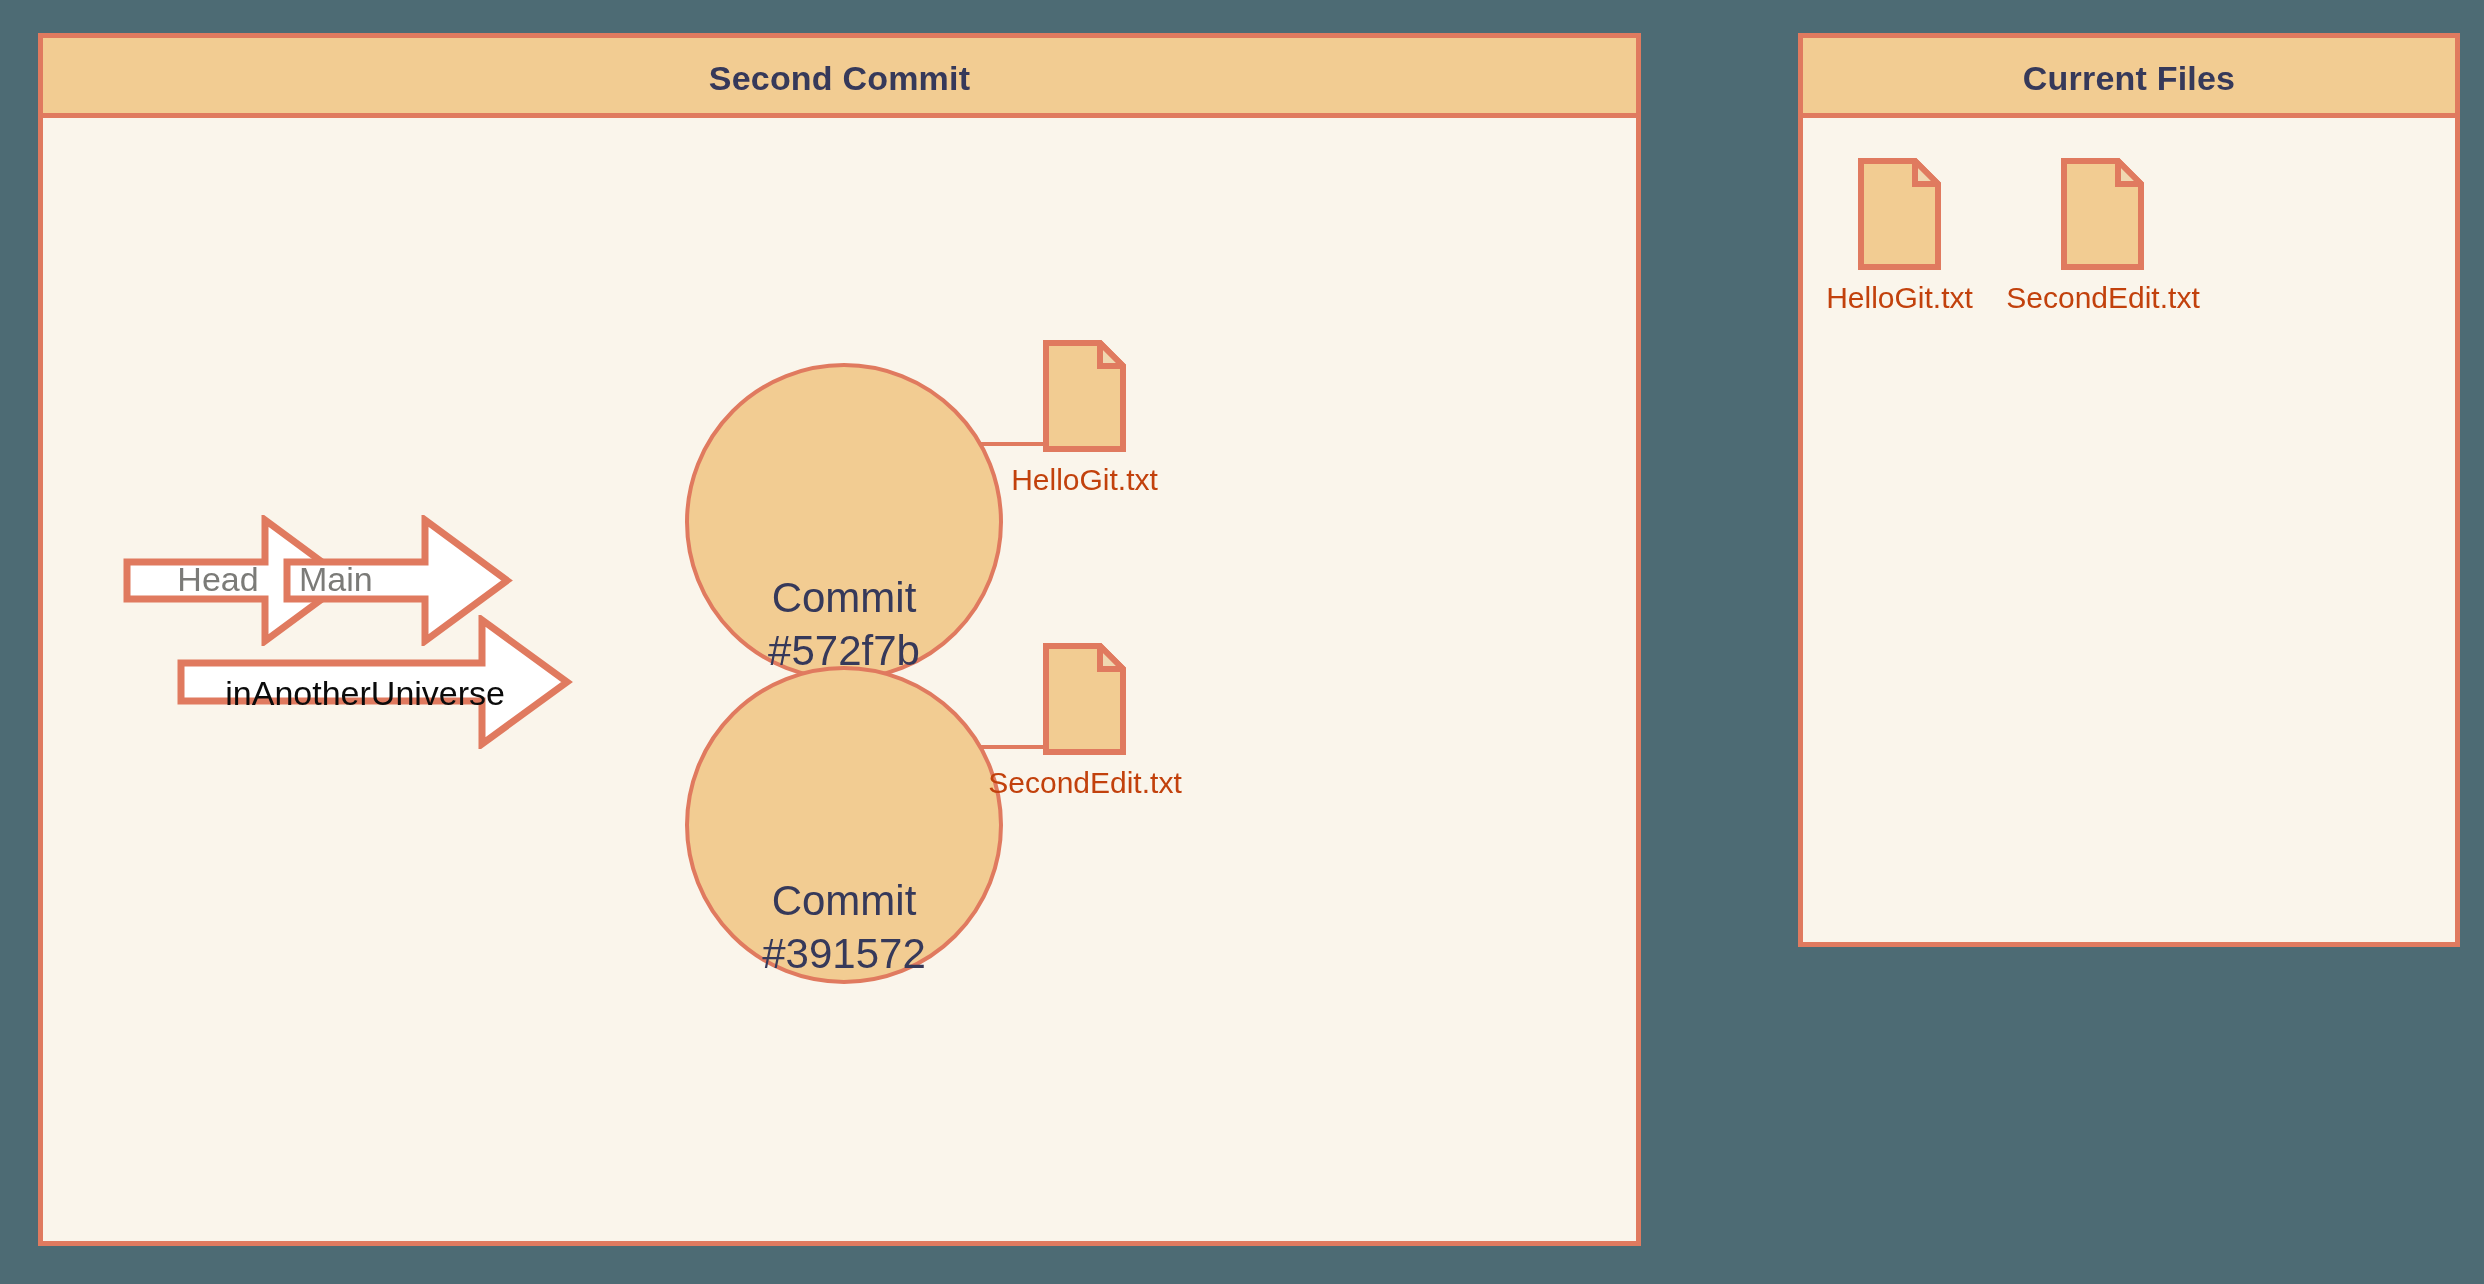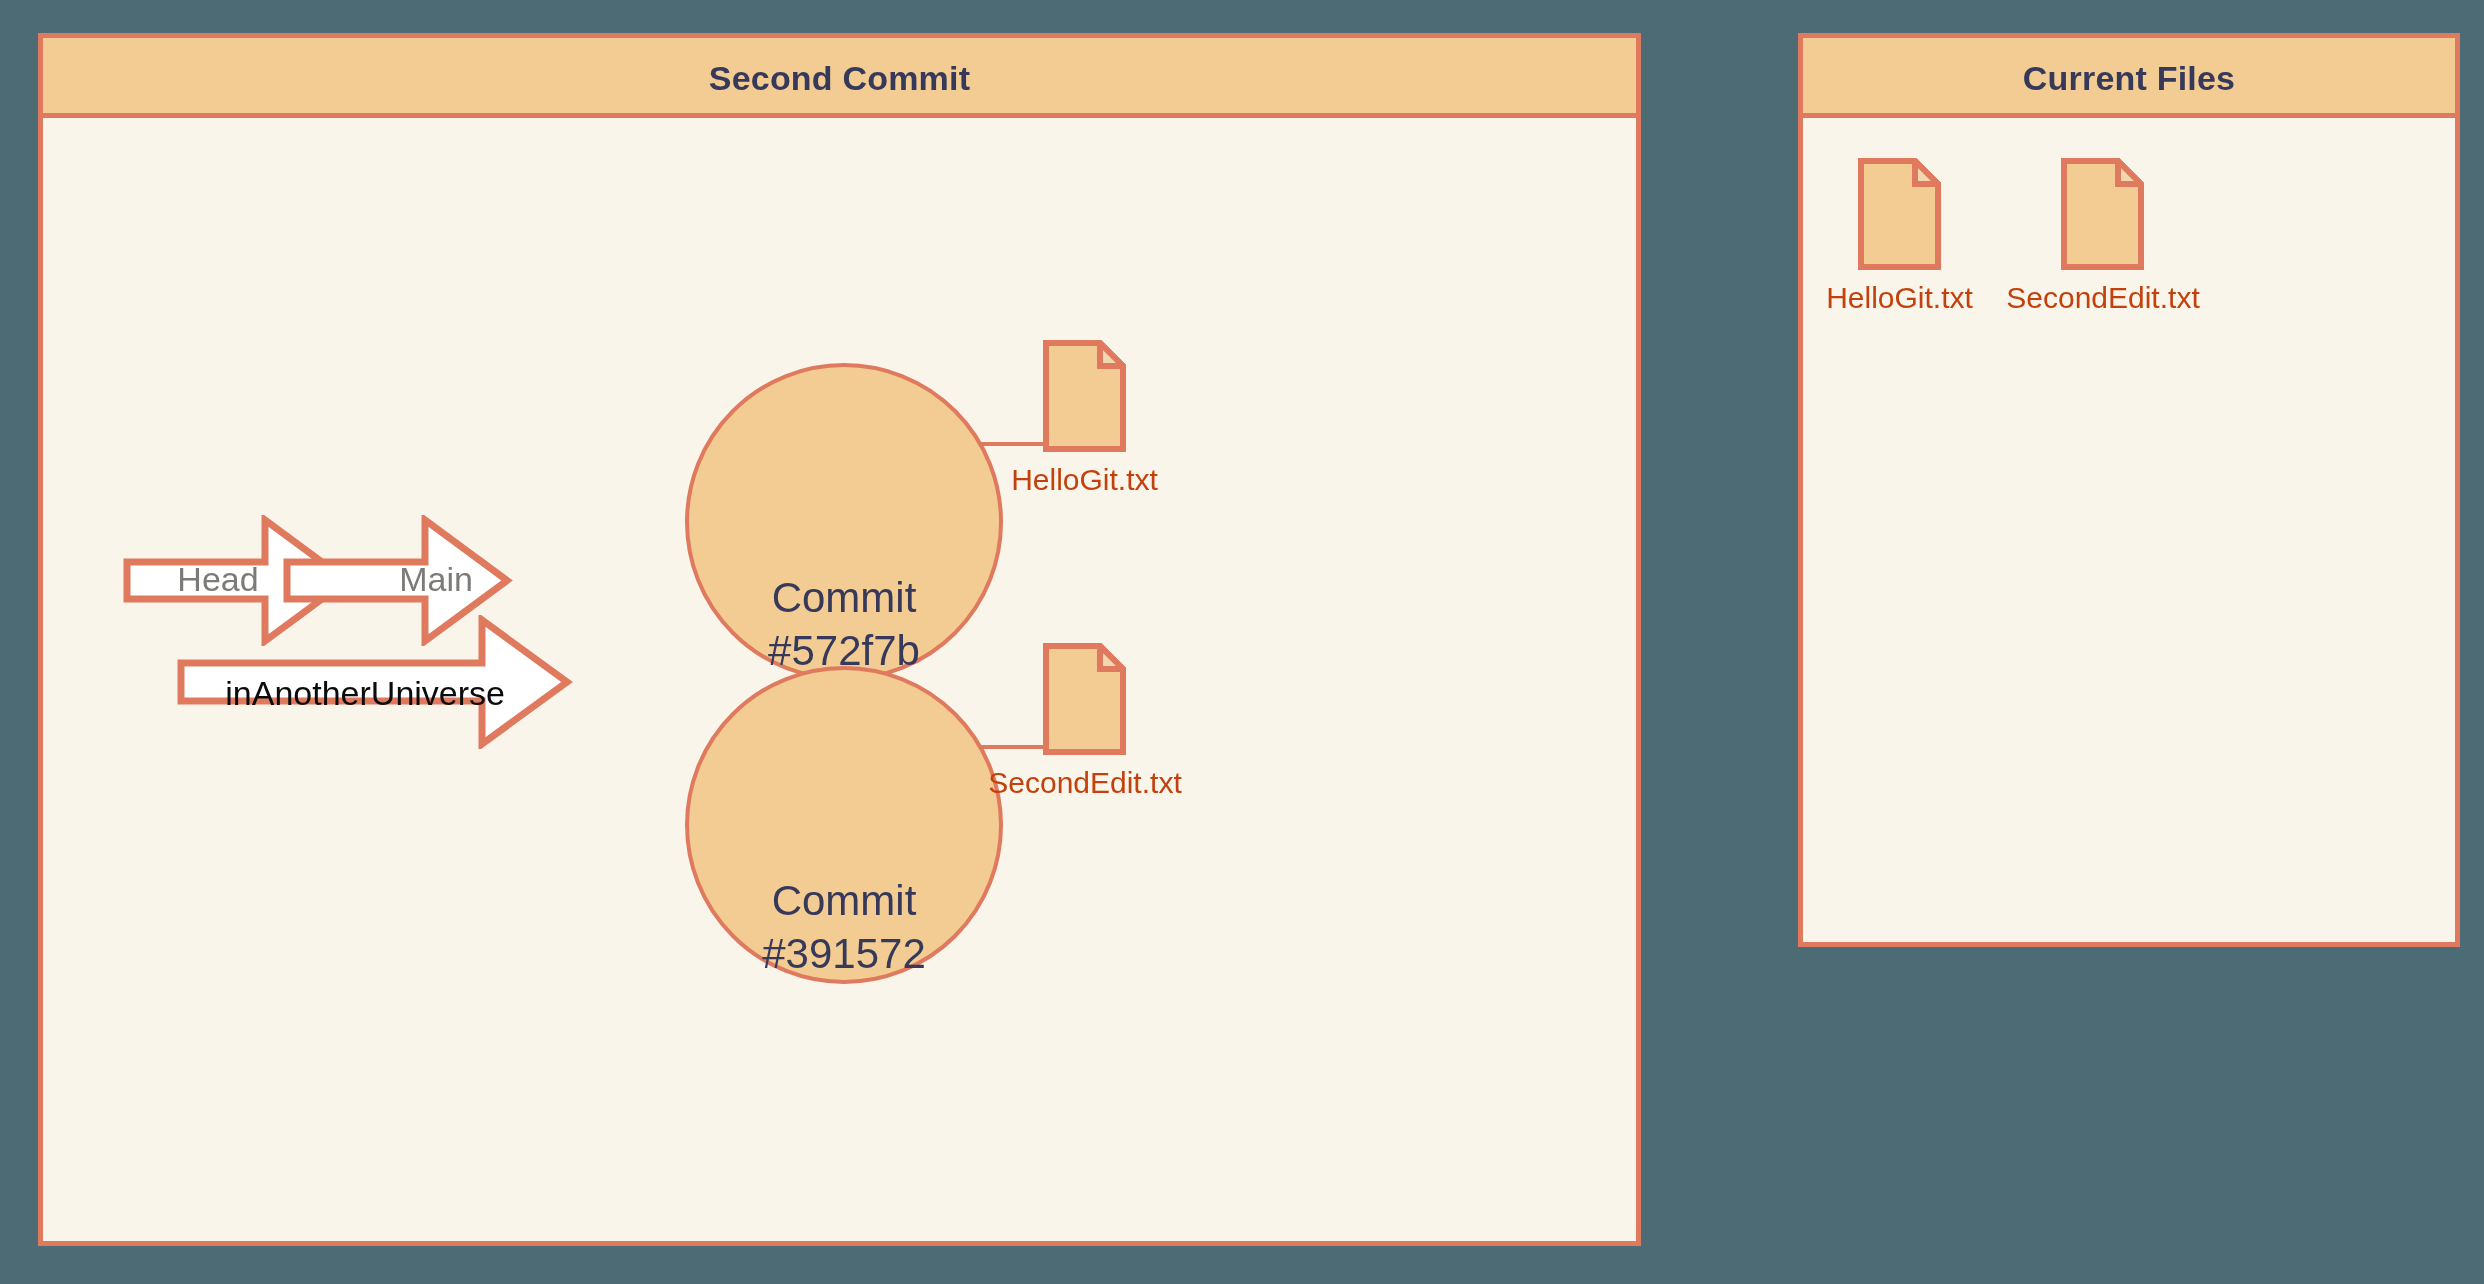--- a/index.html
+++ b/index.html
@@ -167,21 +167,21 @@
       <div class="file-label" style="left:912px; top:648px; width:260px;">SecondEdit.txt</div>
 
       <svg class="block-arrow" style="left:80px; top:397px;" width="230" height="131" viewBox="0 0 230 131">
         <path d="M 4 47 L 142 47 L 142 5 L 224 65.5 L 142 126 L 142 84 L 4 84 Z" fill="#ffffff" stroke="#e07a5f" stroke-width="7" stroke-linejoin="miter"></path>
       </svg>
       <div class="block-arrow-text txt-gray" style="left:80px; top:442px; width:190px; text-align:center;">Head</div>
 
       <svg class="block-arrow" style="left:240px; top:397px;" width="230" height="131" viewBox="0 0 230 131">
         <path d="M 4 47 L 142 47 L 142 5 L 224 65.5 L 142 126 L 142 84 L 4 84 Z" fill="#ffffff" stroke="#e07a5f" stroke-width="7" stroke-linejoin="miter"></path>
       </svg>
-      <div class="block-arrow-text txt-gray" style="left:240px; top:442px; width:190px; text-align:right;">Main</div>
+      <div class="block-arrow-text txt-gray" style="left:256px; top:442px; width:190px; text-align:left;">Main</div>
 
       <svg class="block-arrow" style="left:134px; top:497px;" width="396" height="134" viewBox="0 0 396 134">
         <path d="M 4 48 L 305 48 L 305 5 L 390 67 L 305 129 L 305 86 L 4 86 Z" fill="#ffffff" stroke="#e07a5f" stroke-width="7" stroke-linejoin="miter"></path>
       </svg>
       <div class="block-arrow-text txt-black" style="left:144px; top:544px; width:318px; text-align:right;margin-top:12px;">inAnotherUniverse</div>
 
     </div>
   </div>
 
   <div class="panel" id="panel-files">

